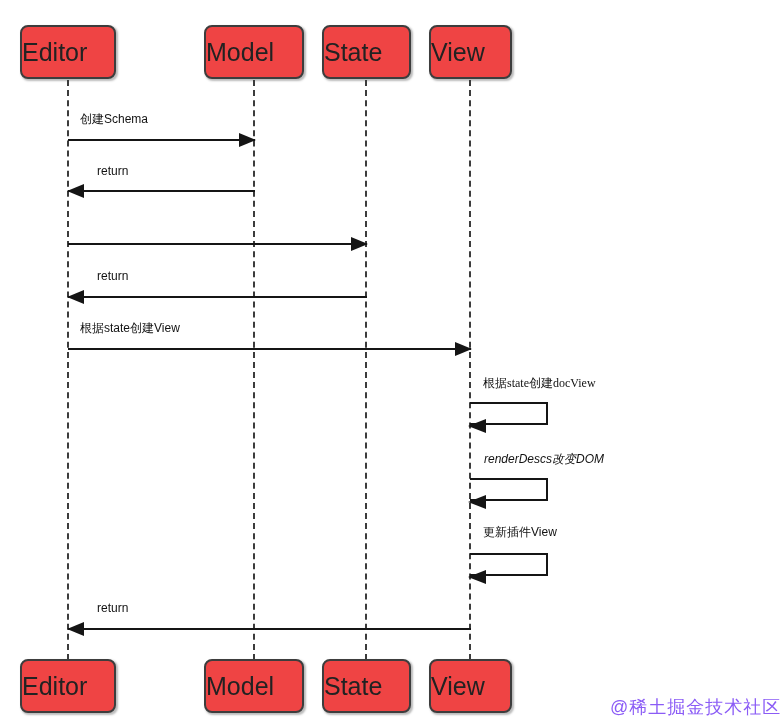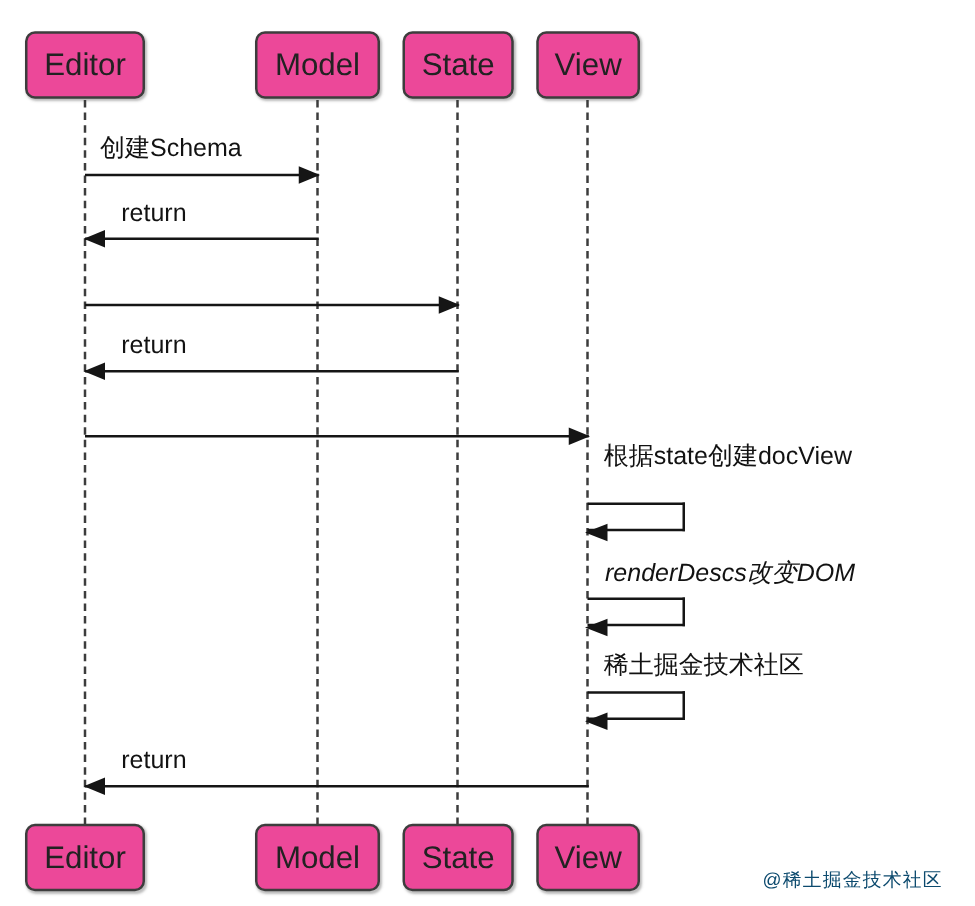--- a/index.html
+++ b/index.html
@@ -12,27 +12,26 @@
     position: relative;
     width: 780px;
     height: 725px;
     background: #ffffff;
     overflow: hidden;
   }
   
   .actor-box {
     position: absolute;
     height: 54px;
-    background: #ec4899;
+    background: #ef4444;
     border: 2px solid #3d3d3d;
     border-radius: 8px;
     box-shadow: 1.5px 1.5px 2px rgba(60,60,60,0.35);
     display: flex;
     align-items: center;
-    justify-content: center;
     font-size: 25px;
     color: #222222;
   }
   
   .lifeline {
     position: absolute;
     top: 80px;
     height: 580px;
     width: 0;
     border-left: 2px dashed #3c3c3c;
@@ -65,29 +64,29 @@
     width: 0; height: 0;
     border-top: 7px solid transparent;
     border-bottom: 7px solid transparent;
     border-right: 18px solid #151515;
     left: -2px;
     bottom: -10px;
   }
   
   .msg-label {
     position: absolute;
-    font-size: 20px;
+    font-size: 12px;
     line-height: 26px;
     color: #121212;
     white-space: nowrap;
   }
   .watermark {
     position: absolute;
-    font-size: 15px;
-    color: #0c4a6e;
+    font-size: 18px;
+    color: #8b5cf6;
     letter-spacing: 1px;
     white-space: nowrap;
   }
 </style>
 </head>
 <body>
 
 <div class="canvas">
 
   <div class="actor-box" style="left:20px;  top:25px; width:96px;">
@@ -120,35 +119,36 @@
 
   <div class="arrow" style="left:68px; top:243px; width:299px;">
       <span class="head right"></span>
     </div>
 
   <div class="msg-label" style="left:97px; top:263px;">return</div>
   <div class="arrow" style="left:68px; top:296px; width:299px;">
       <span class="head left"></span>
     </div>
 
+  <div class="msg-label" style="left:80px; top:315px;">根据state创建View</div>
   <div class="arrow" style="left:68px; top:348px; width:403px;">
       <span class="head right"></span>
     </div>
 
-  <div class="msg-label" style="left:483px; top:352px;">根据state创建docView</div>
+  <div class="msg-label" style="left:483px; top:370px;font-family:Liberation Serif, serif;">根据state创建docView</div>
   <div class="self-loop" style="left:470px; top:402px;">
       <span class="head"></span>
     </div>
 
   <div class="msg-label" style="left:484px; top:446px;font-style:italic;">renderDescs改变DOM</div>
   <div class="self-loop" style="left:470px; top:478px;">
       <span class="head"></span>
     </div>
 
-  <div class="msg-label" style="left:483px; top:519px;">稀土掘金技术社区</div>
+  <div class="msg-label" style="left:483px; top:519px;">更新插件View</div>
   <div class="self-loop" style="left:470px; top:553px;">
       <span class="head"></span>
     </div>
 
   <div class="msg-label" style="left:97px; top:595px;">return</div>
   <div class="arrow" style="left:68px; top:628px; width:403px;">
       <span class="head left"></span>
     </div>
 
   <div class="actor-box" style="left:20px;  top:659px; width:96px;">

